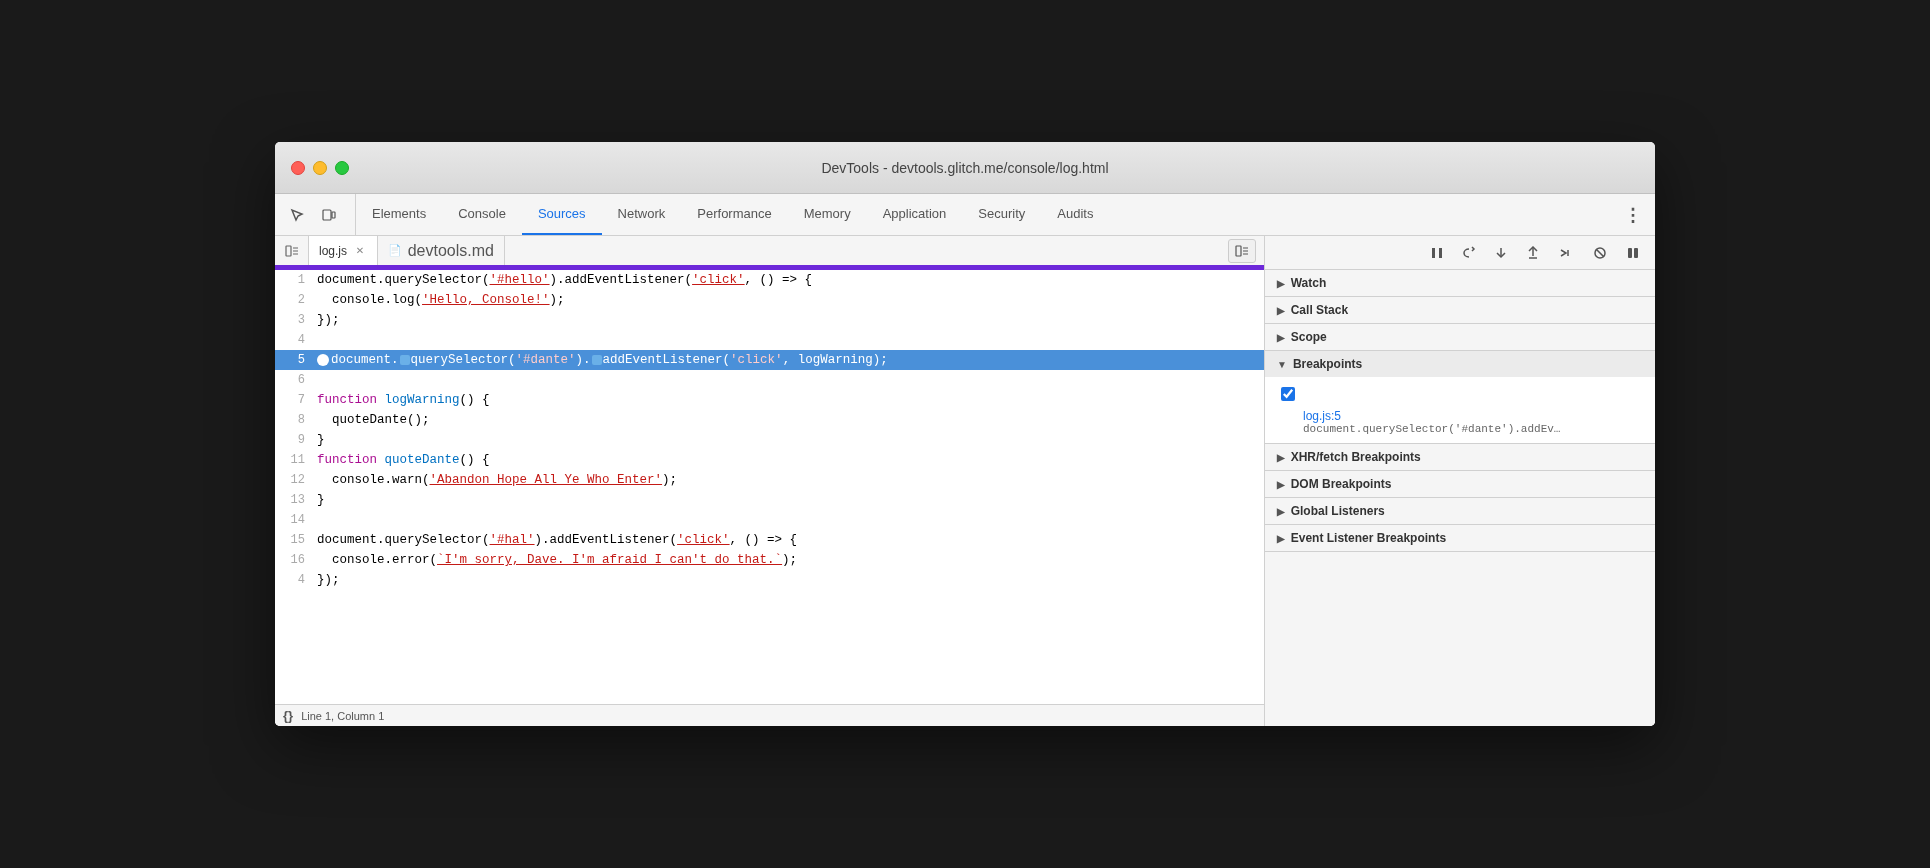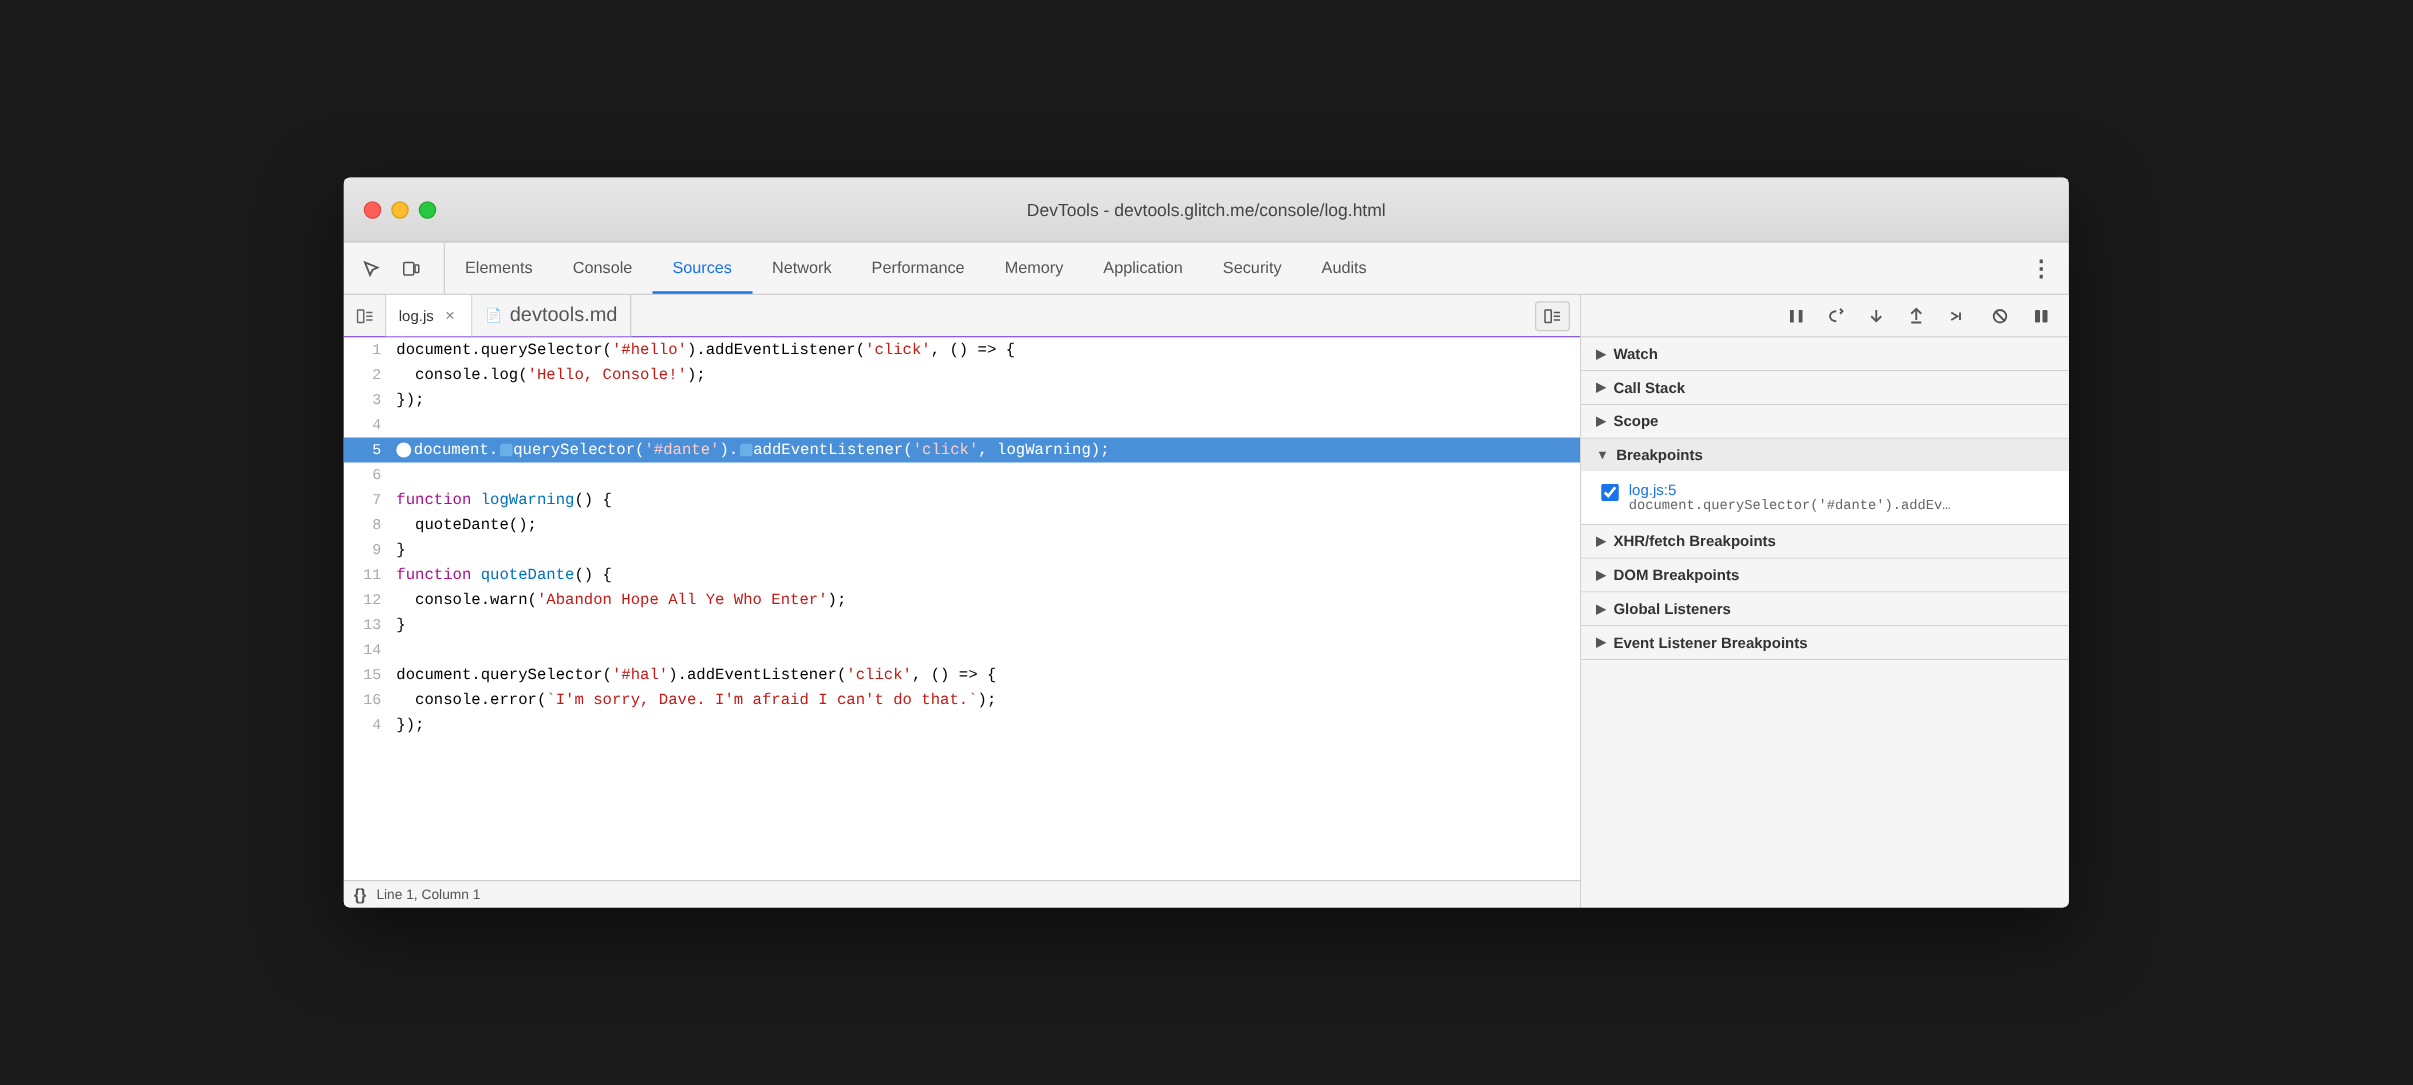--- a/index.html
+++ b/index.html
@@ -120,21 +120,21 @@
     .editor-panel {
       flex: 1;
       display: flex;
       flex-direction: column;
       border-right: 1px solid #d0d0d0;
     }
     .file-tabs {
       display: flex;
       align-items: stretch;
       background: #f5f5f5;
-      border-bottom: 1px solid #6d28d9;
+      border-bottom: 5px solid #6d28d9;
       height: 34px;
     }
     .panel-toggle-btn {
       width: 34px;
       display: flex;
       align-items: center;
       justify-content: center;
       border-right: 1px solid #d0d0d0;
       cursor: pointer;
       color: #666;
@@ -222,21 +222,21 @@
       flex: 1;
       padding-right: 8px;
       white-space: pre;
     }
     .code-line.highlighted .line-content {
       color: #fff;
     }
     
     .c-default { color: #000000; }
     .c-keyword { color: #aa0d91; }
-    .c-string { color: #c41a16; }
+    .c-string { color: #c41a16; text-decoration: underline; }
     .c-blue { color: #0070c1; }
     .status-bar {
       height: 22px;
       background: #f5f5f5;
       border-top: 1px solid #d0d0d0;
       display: flex;
       align-items: center;
       padding: 0 8px;
       gap: 8px;
       font-size: 11px;
@@ -313,20 +313,21 @@
       height: 14px;
       accent-color: #1a73e8;
       margin-top: 2px;
     }
     .bp-info {
       flex: 1;
     }
     .bp-location {
       font-size: 12px;
       color: #1a73e8;
+      margin-top: 24px;
     }
     .bp-code {
       font-size: 11px;
       color: #666;
       font-family: Liberation Mono, monospace;
       white-space: nowrap;
       overflow: hidden;
       text-overflow: ellipsis;
       max-width: 280px;
     }

